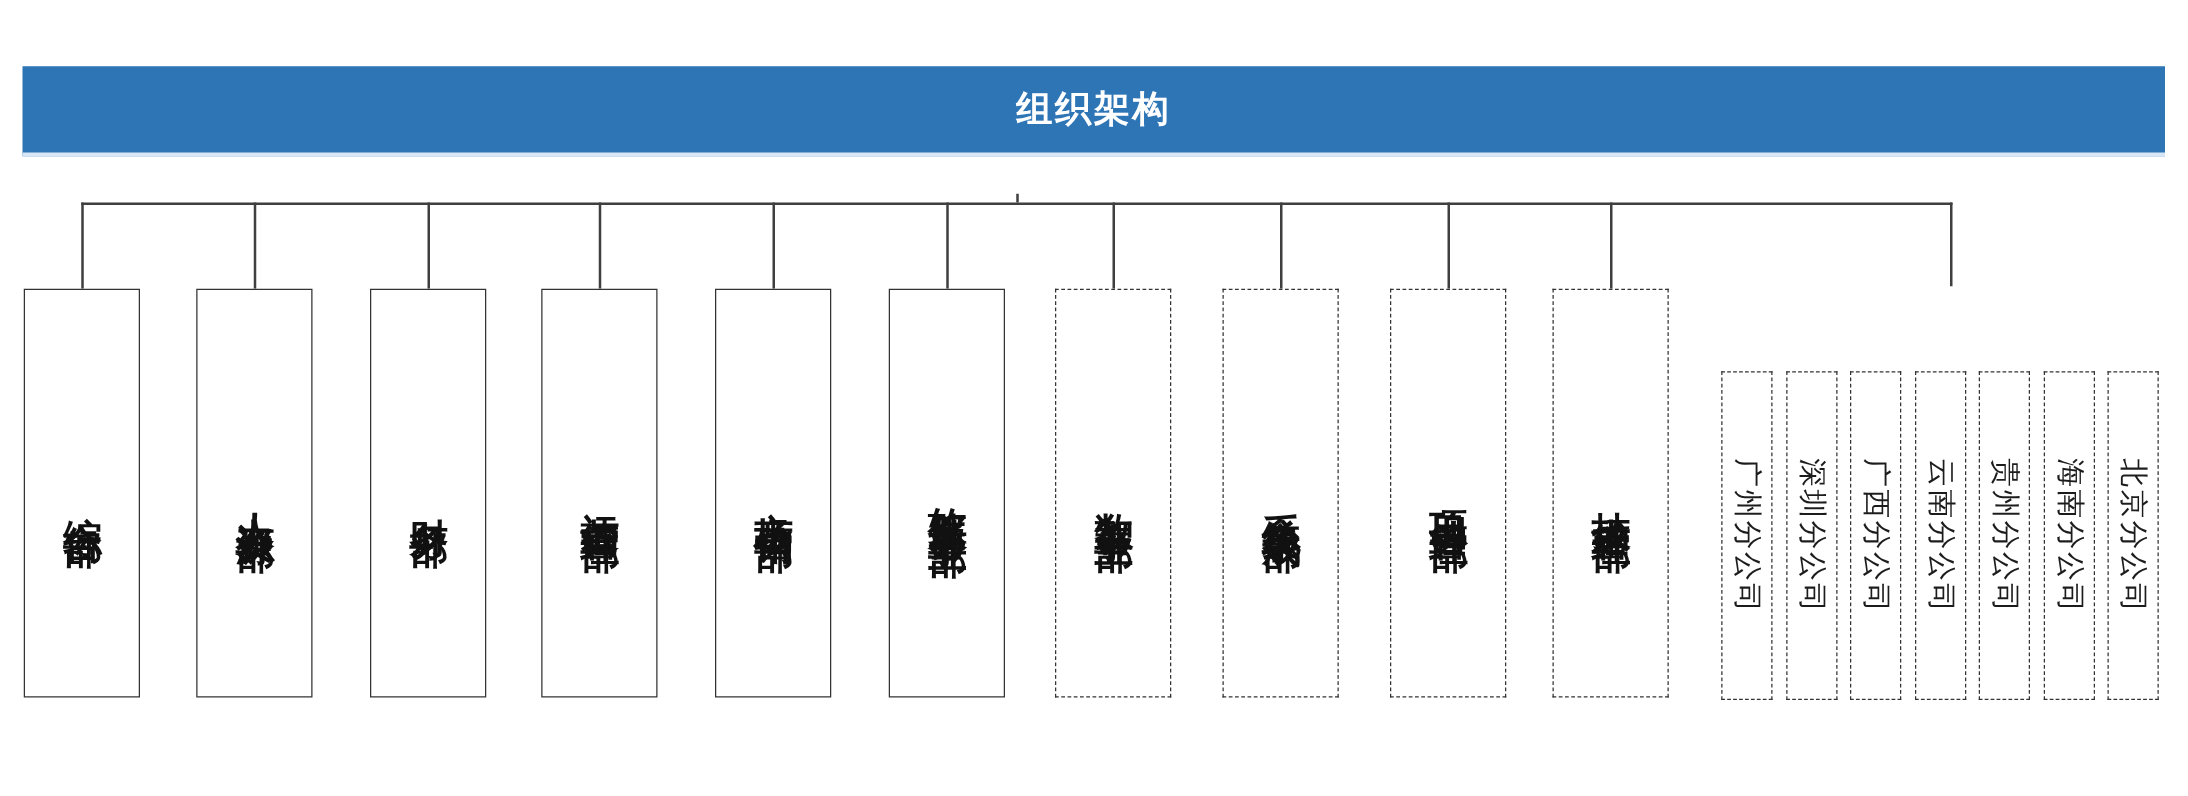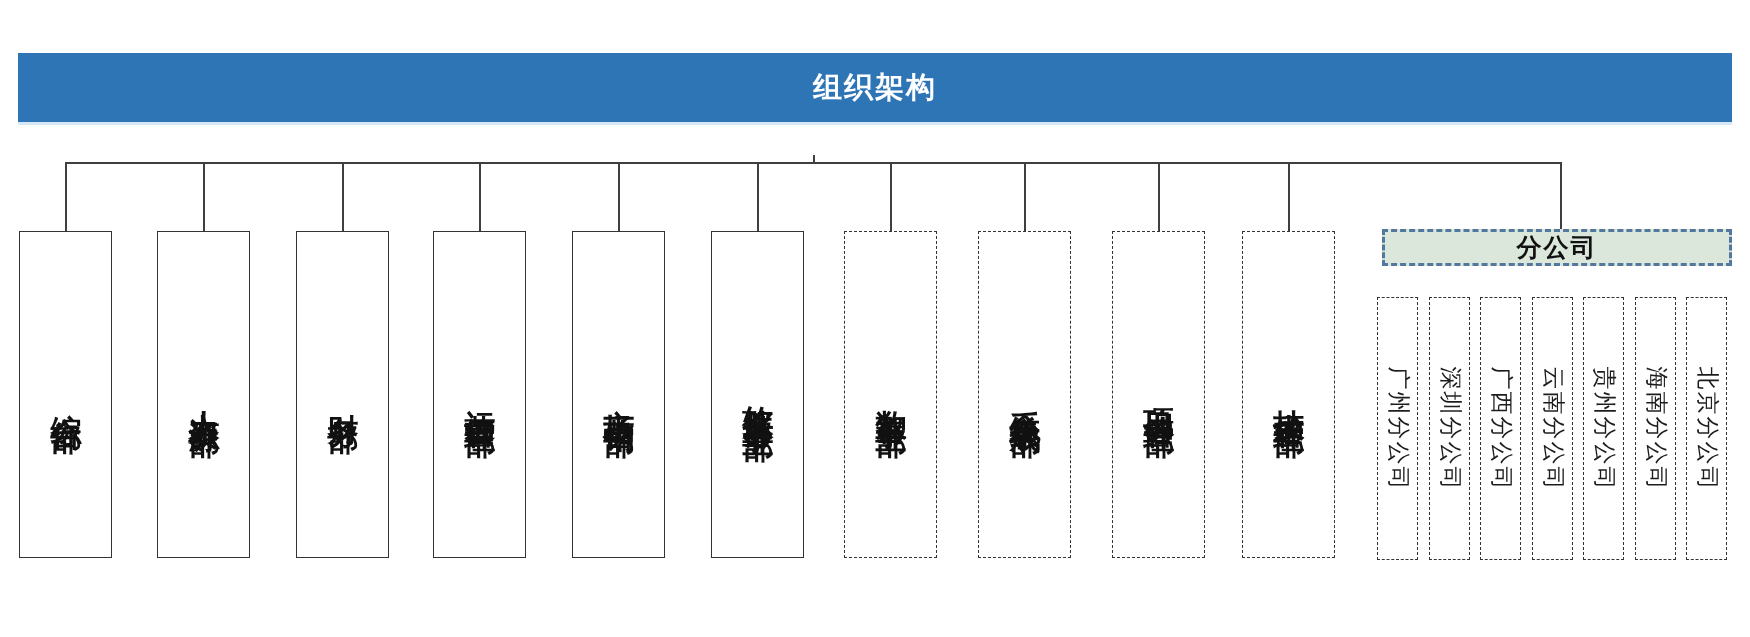--- a/index.html
+++ b/index.html
@@ -92,23 +92,20 @@
         <div class="dept-label">系统集成部</div>
       </div>
       <div class="dept-box dashed" style="left: 1112px; top: 231px; width: 93px; height: 327px;">
         <div class="dept-label">项目管理部</div>
       </div>
       <div class="dept-box dashed" style="left: 1242px; top: 231px; width: 93px; height: 327px;">
         <div class="dept-label">技术管理部</div>
       </div>
     </div>
 
-  <div class="branch-header" style="left:1382px;top:229px;width:350px;height:37px;">
-    <span>分公司</span>
-  </div>
   <div id="branches">
       <div class="branch-box" style="left: 1377px; top: 297px; width: 41px; height: 263px;">
         <div class="branch-label">广州分公司</div>
       </div>
       <div class="branch-box" style="left: 1429px; top: 297px; width: 41px; height: 263px;">
         <div class="branch-label">深圳分公司</div>
       </div>
       <div class="branch-box" style="left: 1480px; top: 297px; width: 41px; height: 263px;">
         <div class="branch-label">广西分公司</div>
       </div>

